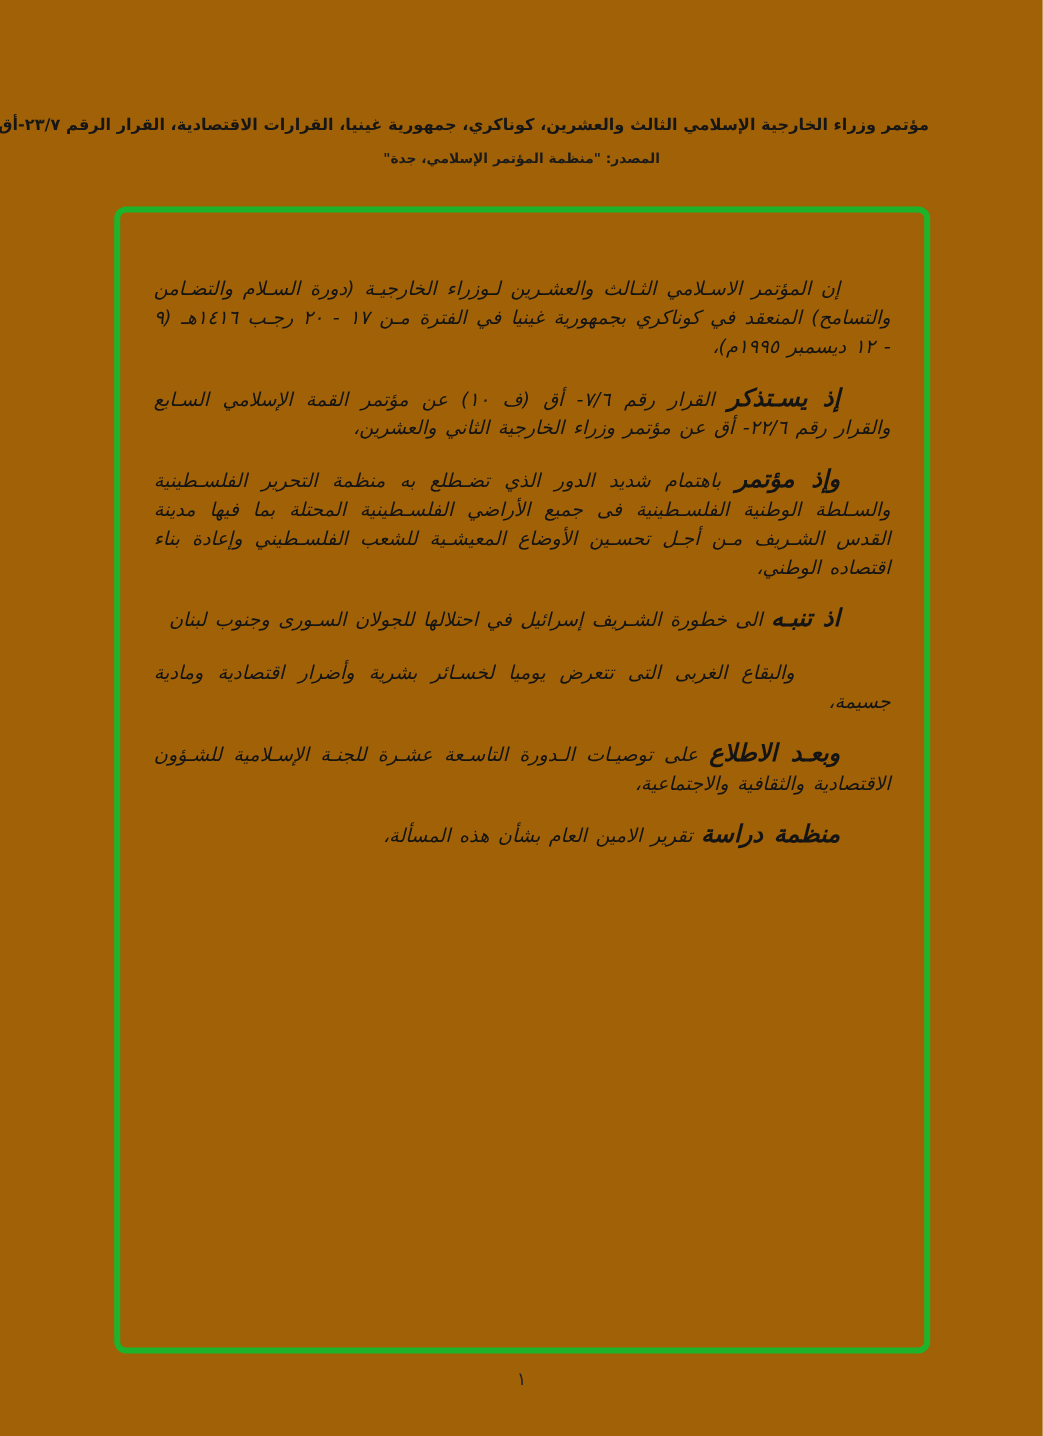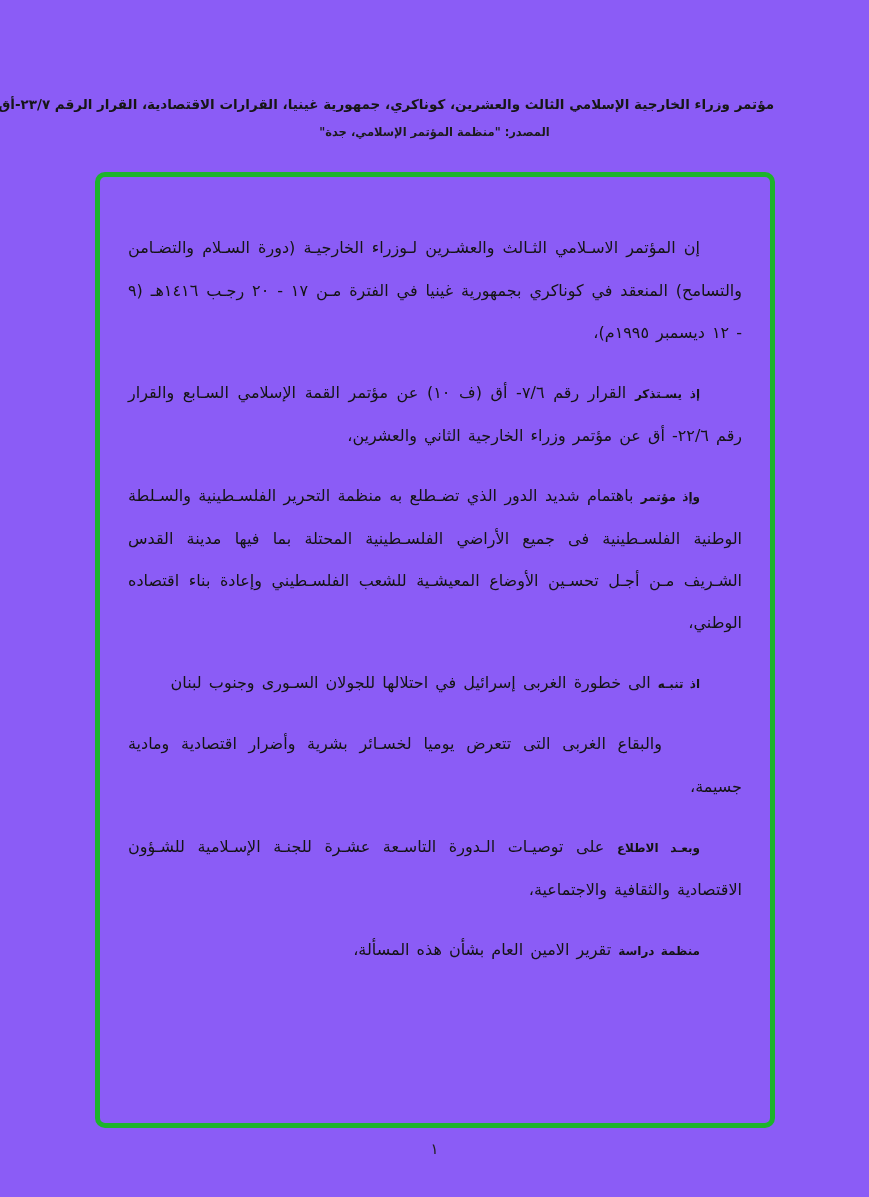--- a/index.html
+++ b/index.html
@@ -1,19 +1,19 @@
 <!DOCTYPE html>
 <html lang="ar" dir="rtl"><head>
 <meta charset="utf-8">
 <style>
   html,body{margin:0;padding:0;background:#ffffff;}
   .page{
     position:relative;
     width:869px;height:1197px;
-    background:#8b5cf6;
+    background:#a16207;
     font-family:"DejaVu Sans",sans-serif;
     color:#141414;
     direction:rtl;
     overflow:hidden;
   }
   .doc-header{
     position:absolute;
     top:96px;left:95px;right:95px;
     text-align:center;
   }
@@ -42,35 +42,36 @@
   .title-block{
     text-align:center;
     font-weight:bold;
     font-size:20px;
     line-height:42px;
     margin-bottom:34px;
     color:#121212;
   }
   .body-text{
     font-size:16px;
-    line-height:42px;
+    line-height:24px;
     text-align:justify;
     word-spacing:2px;
+    font-style:italic;
   }
   .body-text p{
     margin:0 0 18px 0;
     text-indent:42px;
   }
   .body-text p.deep-indent{
     text-indent:80px;
     margin-top:14px;
   }
   .lead{
     font-weight:bold;
-    font-size:12px;
+    font-size:20px;
   }
   .page-num{
     position:absolute;
     top:1140px;left:0;right:0;
     text-align:center;
     font-size:15px;
     color:#222;
   }
 </style>
 </head>
@@ -83,21 +84,21 @@
     <div class="h2">المصدر: "منظمة المؤتمر الإسلامي، جدة"</div>
   </div>
 
   <div class="frame" style="border-color: rgb(29, 179, 43);">
 
 
     <div class="body-text">
       <p><span class="lead"></span><span>إن المؤتمر الاسـلامي الثـالث والعشـرين لـوزراء الخارجيـة (دورة السـلام والتضـامن والتسامح) المنعقد في كوناكري بجمهورية غينيا في الفترة مـن ١٧ - ٢٠ رجـب ١٤١٦هـ (٩ - ١٢ ديسمبر ١٩٩٥م)،</span></p>
       <p><span class="lead">إذ يسـتذكر</span><span> القرار رقم ٧/٦- أق (ف ١٠) عن مؤتمر القمة الإسلامي السـابع والقرار رقم ٢٢/٦- أق عن مؤتمر وزراء الخارجية الثاني والعشرين،</span></p>
       <p><span class="lead">وإذ مؤتمر</span><span> باهتمام شديد الدور الذي تضـطلع به منظمة التحرير الفلسـطينية والسـلطة الوطنية الفلسـطينية فى جميع الأراضي الفلسـطينية المحتلة بما فيها مدينة القدس الشـريف مـن أجـل تحسـين الأوضاع المعيشـية للشعب الفلسـطيني وإعادة بناء اقتصاده الوطني،</span></p>
-      <p><span class="lead">اذ تنبـه</span><span> الى خطورة الغربى إسرائيل في احتلالها للجولان السـورى وجنوب لبنان</span></p>
+      <p><span class="lead">اذ تنبـه</span><span> الى خطورة الشـريف إسرائيل في احتلالها للجولان السـورى وجنوب لبنان</span></p>
       <p class="deep-indent"><span class="lead"></span><span>والبقاع الغربى التى تتعرض يوميا لخسـائر بشرية وأضرار اقتصادية ومادية جسيمة،</span></p>
       <p><span class="lead">وبعـد الاطلاع</span><span> على توصيـات الـدورة التاسـعة عشـرة للجنـة الإسـلامية للشـؤون الاقتصادية والثقافية والاجتماعية،</span></p>
       <p><span class="lead">منظمة دراسة</span><span> تقرير الامين العام بشأن هذه المسألة،</span></p>
     </div>
 
   </div>
 
   <div class="page-num">١</div>
 
 </div>

